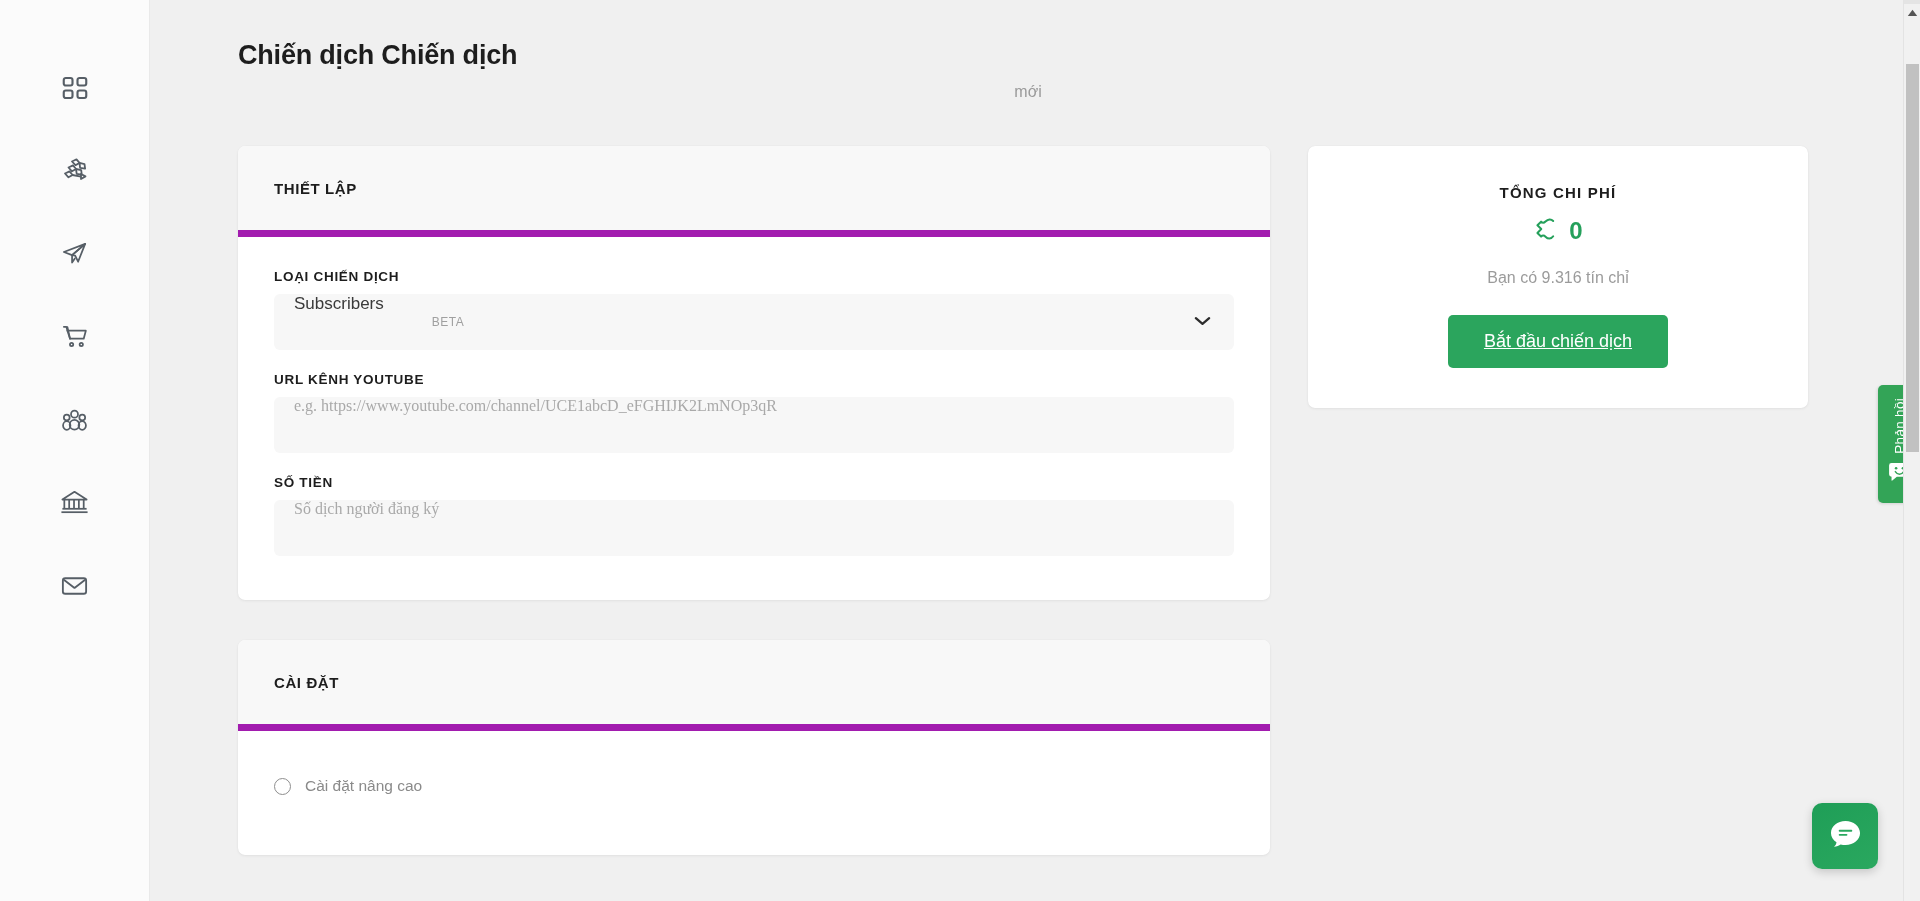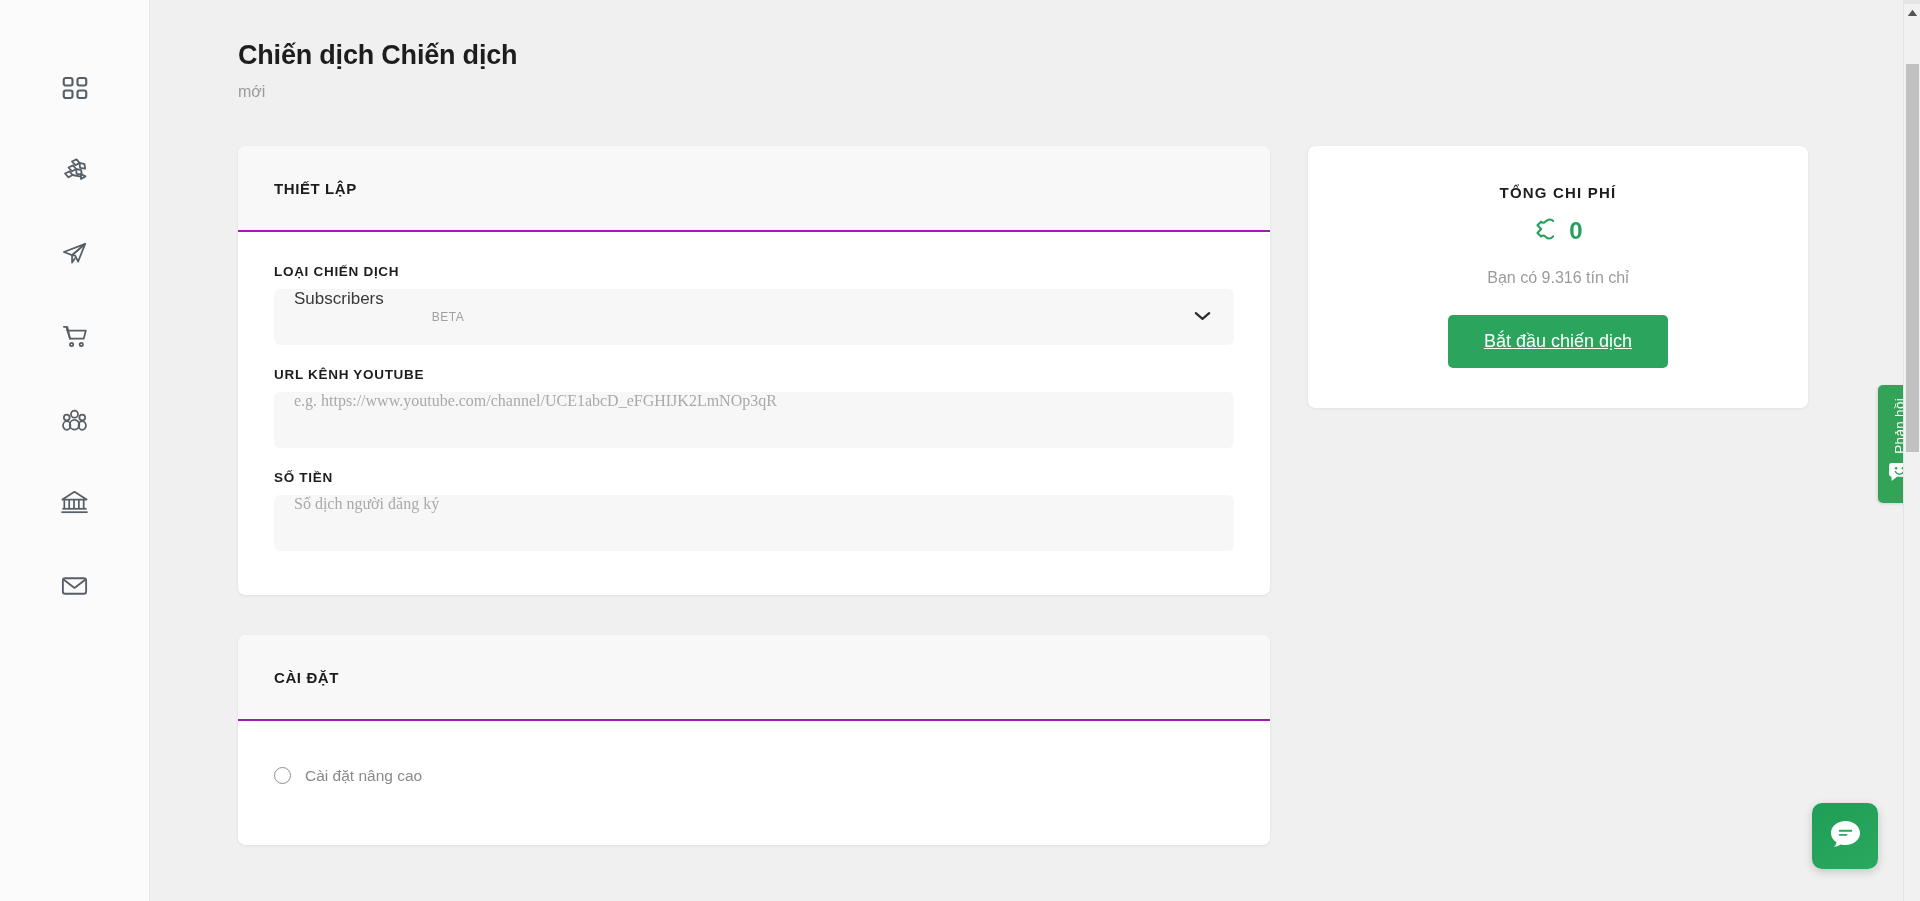--- a/index.html
+++ b/index.html
@@ -56,41 +56,42 @@
     font-size: 27px;
     font-weight: bold;
     color: #1d1d1d;
     letter-spacing: -0.2px;
     line-height: 1.15;
   }
   .page-sub {
     margin-top: 12px;
     font-size: 16px;
     color: #9a9a9a;
+    text-align: center;
   }
 
   .columns {
     display: flex;
     gap: 38px;
     margin-top: 45px;
     align-items: flex-start;
   }
   .col-left { width: 1032px; flex: 0 0 1032px; }
   .col-right { width: 500px; flex: 0 0 500px; border-radius: 22px; }
 
   
   .card {
     background: #ffffff;
     border-radius: 7px;
     box-shadow: 0 1px 3px rgba(0,0,0,0.06), 0 0 1px rgba(0,0,0,0.08);
     overflow: hidden;
   }
   .card-header {
     background: #f8f8f8;
-    border-bottom: 2px solid #a21caf;
+    border-bottom: 7px solid #a21caf;
     padding: 34px 36px 33px 36px;
   }
   .card-header-title {
     font-size: 15px;
     font-weight: bold;
     letter-spacing: 0.6px;
     color: #1d1d1d;
     text-transform: uppercase;
     font-stretch: condensed;
   }
@@ -139,21 +140,21 @@
     position: absolute;
     right: 22px;
     top: 50%;
     transform: translateY(-50%);
     pointer-events: none;
   }
 
   
   .checkrow {
     display: flex;
-    align-items: flex-start;
+    align-items: flex-end;
     gap: 14px;
     padding-top: 6px;
   }
   .radio-circle {
     width: 17px; height: 17px;
     border: 1.6px solid #8e8e8e;
     border-radius: 50%;
     flex: 0 0 17px;
     background: #fff;
     cursor: pointer;

